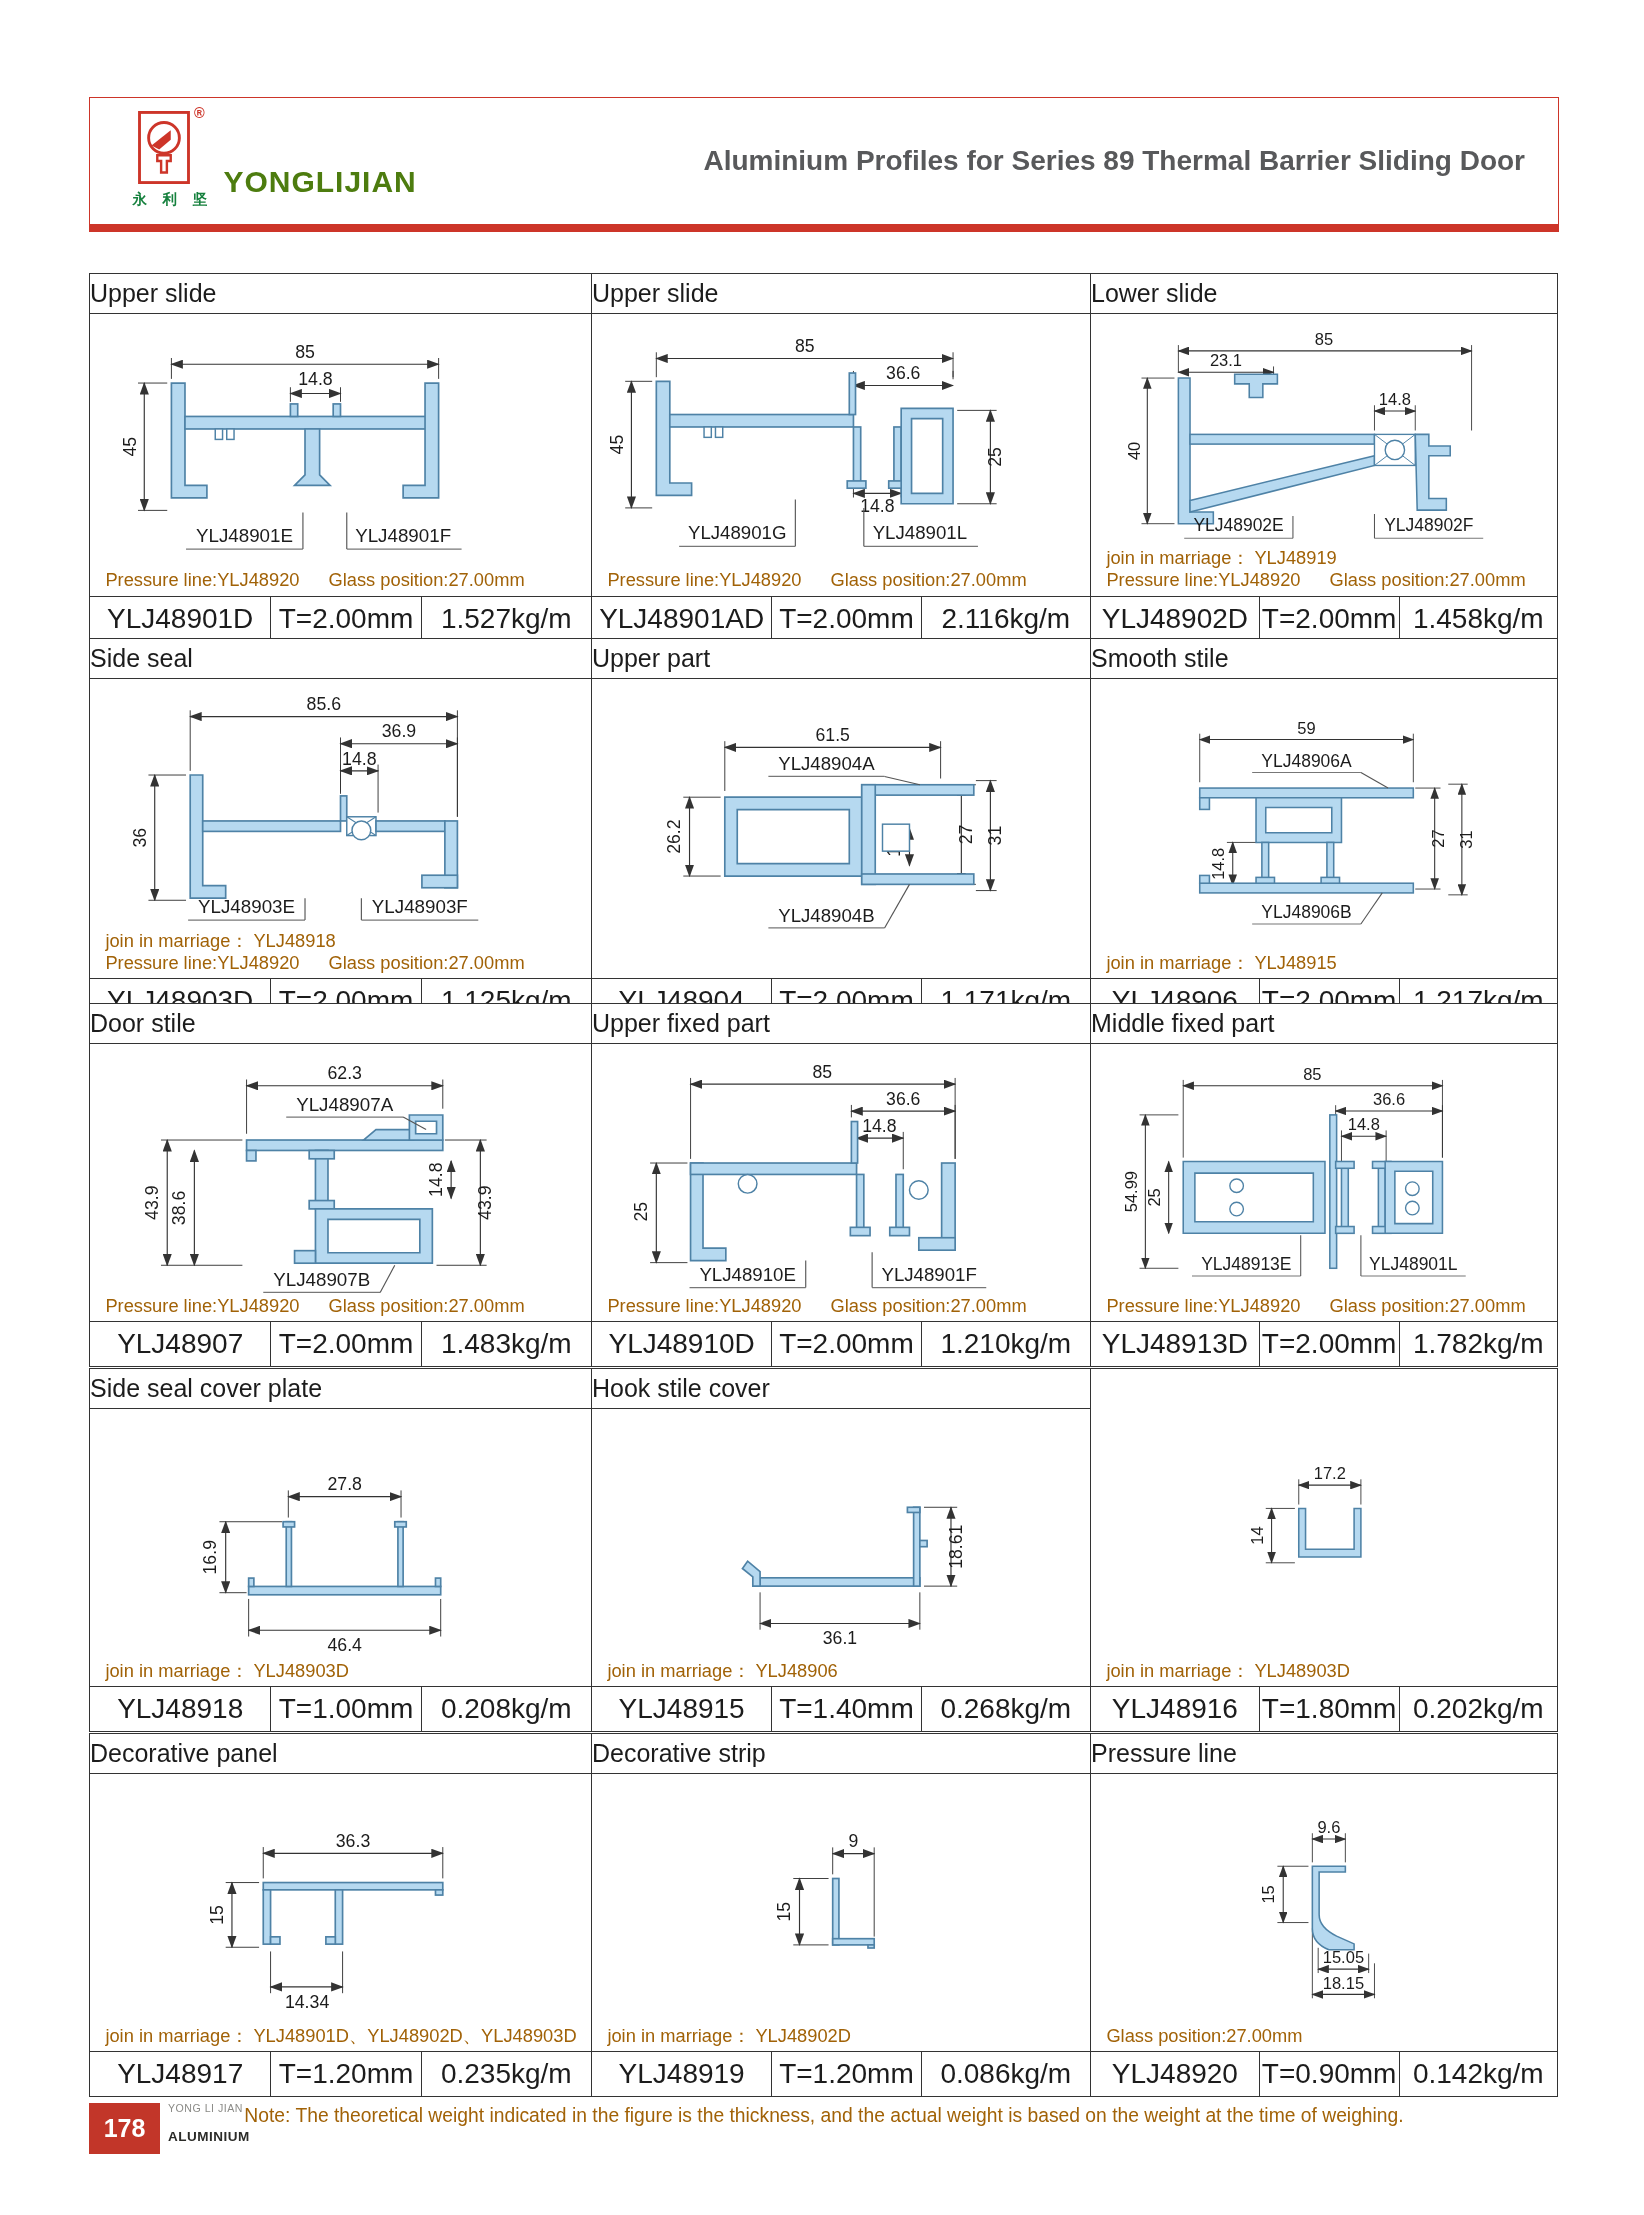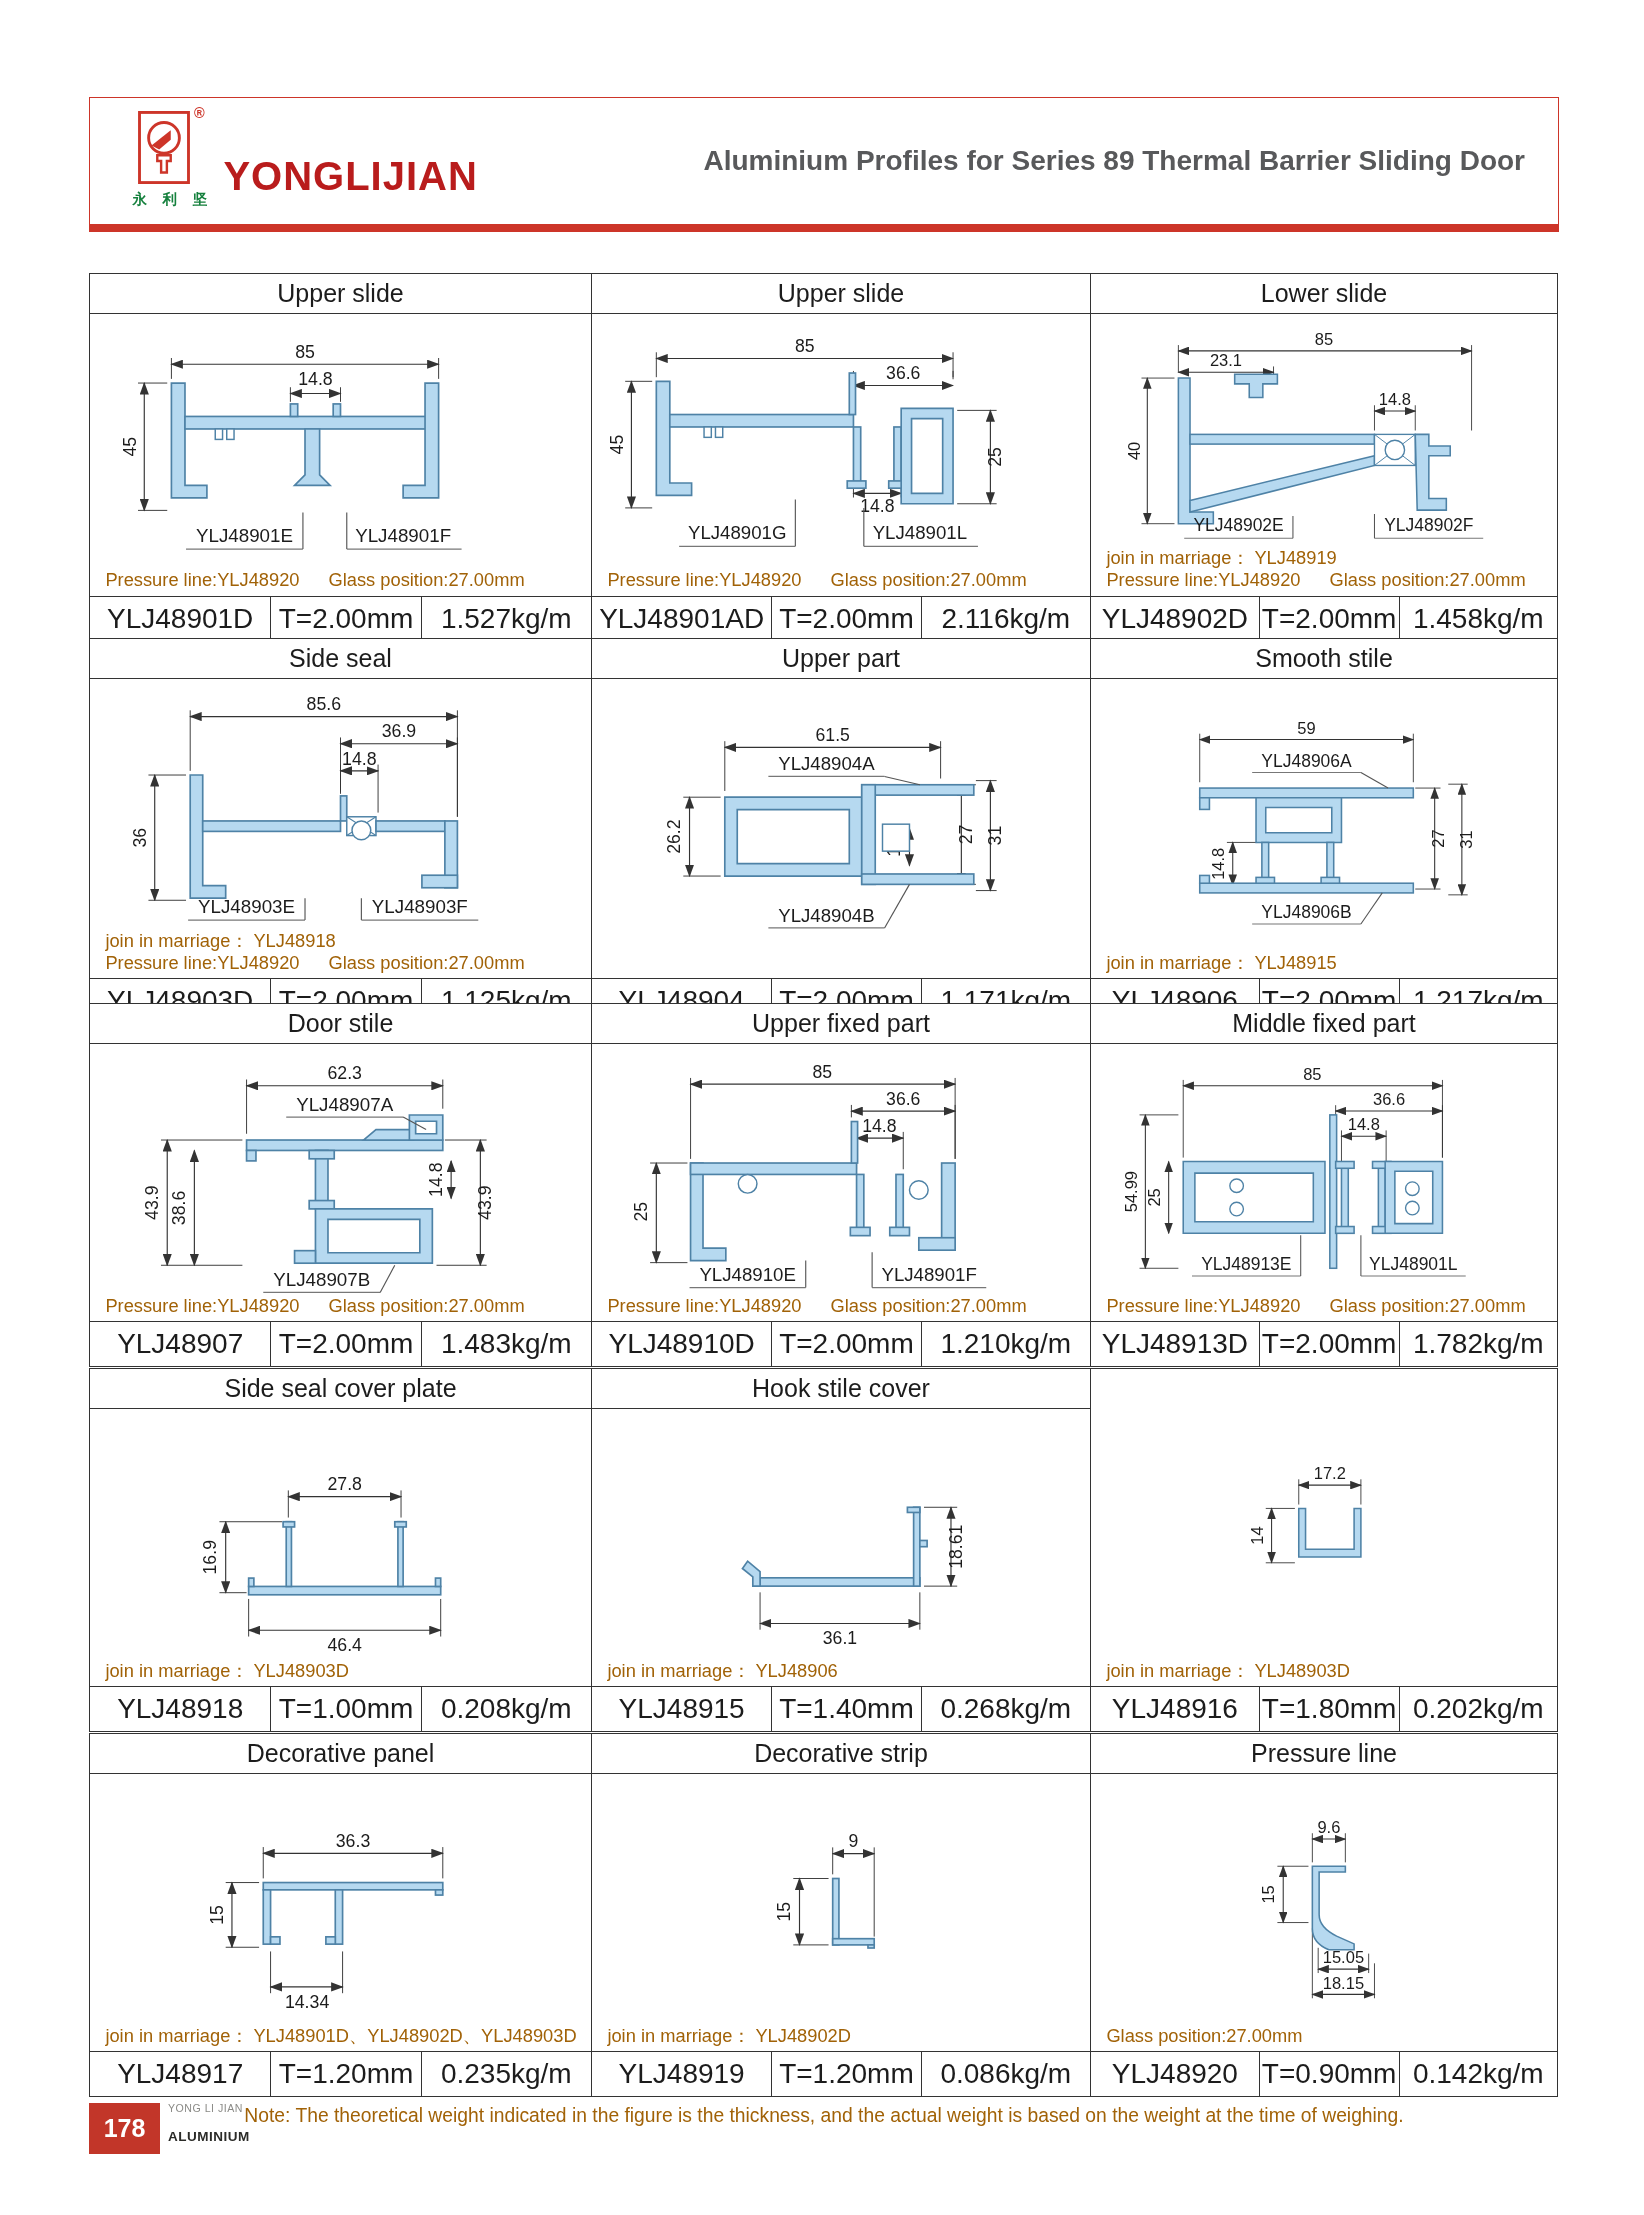--- a/index.html
+++ b/index.html
@@ -4,28 +4,28 @@
 <style>
   html,body{margin:0;padding:0;background:#fff;}
   .page{position:relative;width:1644px;height:2216px;background:#fff;font-family:"Liberation Sans",sans-serif;color:#1c1c1c;overflow:hidden;}
 
   
   .hdr{position:absolute;left:89px;top:97px;width:1470px;height:135px;border:1.9px solid #cd3529;border-bottom:8.7px solid #cd3529;display:flex;align-items:center;box-sizing:border-box;}
   .logo-wrap{position:relative;margin-left:48px;width:70px;height:108px;flex:none;}
   .logo-box{position:absolute;left:0;top:3.9px;width:52px;height:73px;}
   .reg{position:absolute;left:56px;top:-1.9px;font-size:14.5px;color:#cd3529;font-weight:bold;}
   .logo-cn{position:absolute;left:-5.8px;top:83px;width:81px;text-align:center;font-size:14.5px;color:#15803d;font-weight:bold;letter-spacing:5.8px;white-space:nowrap;}
-  .brand{font-size:40px;font-weight:bold;color:#b91c1c;letter-spacing:1px;margin-left:15.4px;align-self:flex-end;margin-bottom:25px;}
+  .brand{font-size:30px;font-weight:bold;color:#4d7c0f;letter-spacing:1px;margin-left:15.4px;align-self:flex-end;margin-bottom:25px;}
   .hdr-title{flex:1;text-align:right;padding-right:33px;font-size:28px;font-weight:bold;color:#58595b;}
 
   
   .band{position:absolute;left:89px;width:1470px;height:357px;display:grid;grid-template-columns:503px 499px 467px;box-sizing:border-box;}
   .cell{border:1.9px solid #333;display:flex;flex-direction:column;background:#fff;box-sizing:border-box;min-width:0;}
   .cell+.cell{border-left:none;}
-  .ct{height:39px;line-height:39px;text-align:center;font-size:25px;border-bottom:1.9px solid #333;flex:none;}
+  .ct{height:39px;line-height:39px;text-align:left;font-size:25px;border-bottom:1.9px solid #333;flex:none;}
   .cb{flex:1;display:flex;flex-direction:column;min-height:0;}
   .cb svg{flex:1;min-height:0;width:100%;display:block;}
   .notes{flex:none;font-size:18.3px;line-height:22px;padding:0 7.7px 4.8px 15.4px;color:#a16207;}
   .ng{margin-left:29px;}
   .spec{flex:none;height:44px;border-top:1.9px solid #333;display:grid;grid-template-columns:36% 30% 34%;font-size:28px;}
   .spec>div{display:flex;align-items:center;justify-content:center;box-sizing:border-box;}
   .spec>div+div{border-left:1.9px solid #333;}
 
   
   .al{fill:#b6d9f0;stroke:#4e82a6;stroke-width:1.6;}

